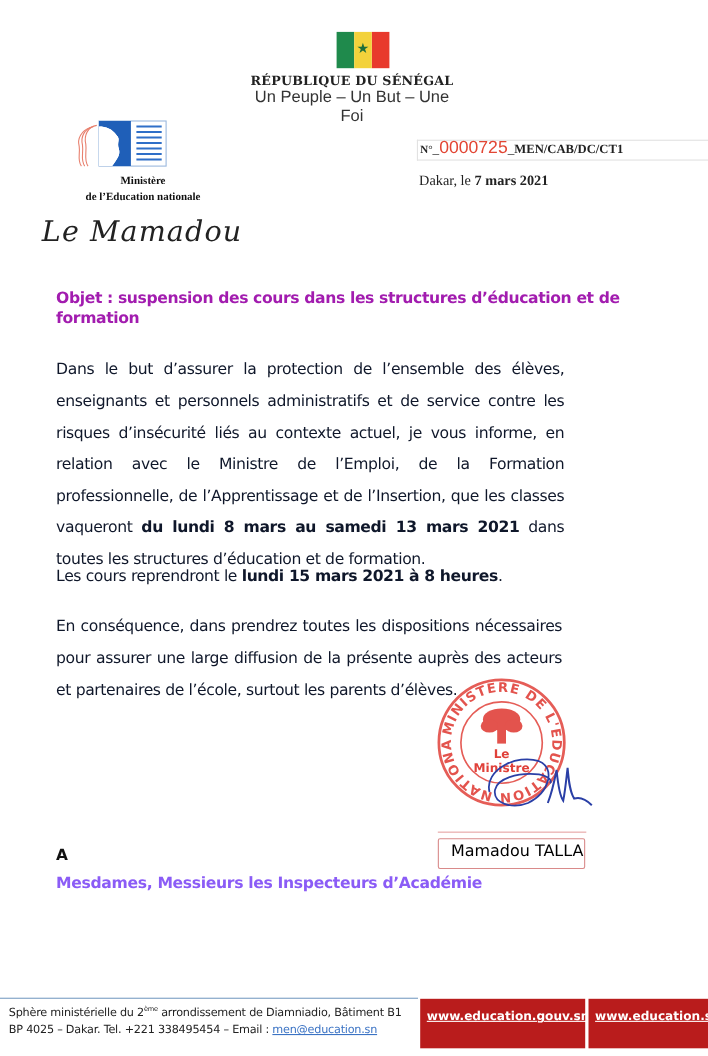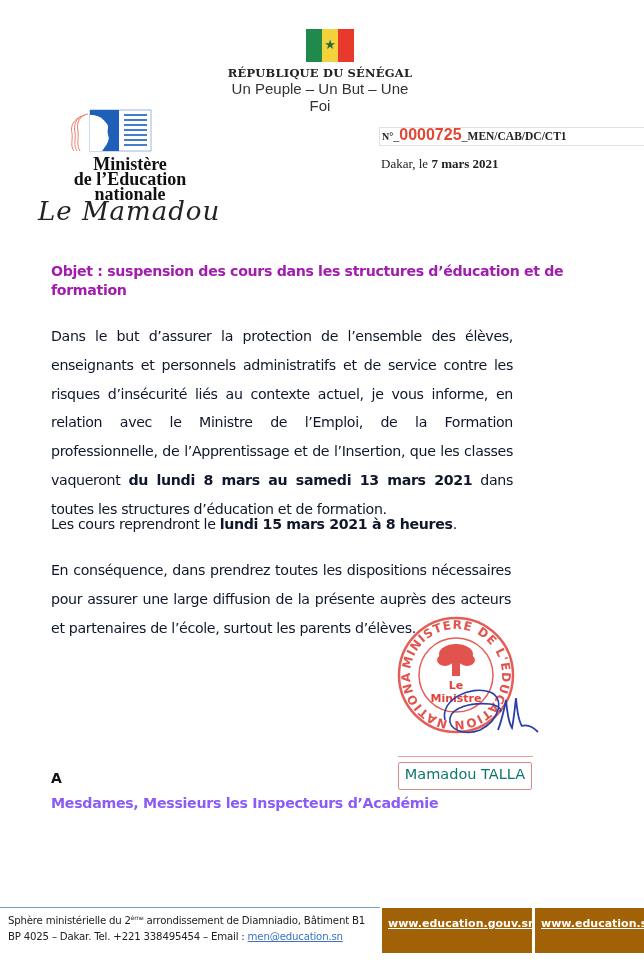--- a/index.html
+++ b/index.html
@@ -14,56 +14,56 @@
   .flag span { flex: 1; height: 100%; }
   .flag .g { background: #1f8a4c; }
   .flag .y { background: #f3d23b; position: relative; }
   .flag .r { background: #e8392c; }
   .flag .star { position: absolute; left: 0; right: 0; top: 8px; text-align: center; font-size: 13px; line-height: 16px; color: #1f6e3a; }
   .republic { left: 220px; top: 66px; width: 200px; text-align: center; font-family: "DejaVu Serif", serif; font-weight: bold; font-size: 11.5px; letter-spacing: 0.2px; color: #222; }
   .motto { left: 220px; top: 80px; width: 200px; text-align: center; font-family: "Liberation Sans", sans-serif; font-size: 15px; color: #333; }
 
   
   .logo { left: 66px; top: 109px; width: 86px; height: 43px; }
-  .ministry { left: 40px; top: 157px; width: 180px; text-align: center; font-family: "Liberation Serif", serif; font-weight: bold; font-size: 18px; line-height: 15px; color: #111; }
+  .ministry { left: 40px; top: 157px; width: 180px; text-align: center; font-family: "Liberation Serif", serif; font-weight: bold; font-size: 10px; line-height: 15px; color: #111; }
   .le-ministre { left: 38px; top: 196px; font-family: "DejaVu Serif", serif; font-style: italic; font-size: 26px; letter-spacing: 1px; color: #222; }
 
   
   .refbox { left: 379px; top: 127px; width: 265px; height: 17px; border: 1px solid #e2e2e2; border-right: none; background: #fff; }
   .ref { left: 382px; top: 126px; font-family: "Liberation Serif", serif; font-size: 12px; white-space: nowrap; color: #222; }
   .ref .no { font-weight: bold; font-size: 10px; }
-  .ref .num { font-family: "Liberation Sans", sans-serif; font-weight: bold; font-size: 16px; color: #e24634; }
+  .ref .num { font-family: "Liberation Sans", sans-serif; font-weight: normal; font-size: 16px; color: #e24634; }
   .ref .code { font-weight: bold; font-size: 11.5px; margin-top: 45px; }
   .date { left: 381px; top: 156px; font-family: "Liberation Serif", serif; font-size: 13px; color: #222; white-space: nowrap; }
   .date b { font-weight: bold; }
 
   
   .objet { left: 51px; top: 262px; width: 540px; font-family: "DejaVu Sans", sans-serif; font-weight: bold; font-size: 14.2px; line-height: 19px; color: #a21caf; letter-spacing: -0.35px; }
   .para { left: 51px; width: 460px; font-family: "DejaVu Sans", sans-serif; font-size: 14.2px; line-height: 28.8px; color: #0f172a; text-align: justify; letter-spacing: -0.35px; }
   .p1 { top: 322px; width: 462px; }
   .p2 { top: 510px; }
   .p3 { top: 556px; width: 460px; }
   .para b { font-weight: bold; }
 
   
   .stamp { left: 397px; top: 612px; width: 118px; height: 126px; }
   .signature { left: 440px; top: 680px; width: 110px; height: 60px; }
   .redline { left: 398px; top: 756px; width: 135px; height: 1px; background: #e6a3a3; }
   .namebox { left: 398px; top: 762px; width: 132px; height: 26px; border: 1.5px solid #d98a8a; border-radius: 2px; }
-  .name { left: 398px; top: 766px; width: 134px; text-align: center; font-family: "DejaVu Sans", sans-serif; font-size: 14.5px; color: #0f766e; }
+  .name { left: 398px; top: 766px; width: 134px; font-family: "DejaVu Sans", sans-serif; font-size: 14.5px; color: #000000; padding-left: 12px; }
 
   .a-label { left: 51px; top: 770px; font-weight: bold; font-size: 14px; color: #111; }
   .addressee { left: 51px; top: 795px; font-weight: bold; font-size: 14.2px; color: #8b5cf6; letter-spacing: -0.3px; white-space: nowrap; }
 
   
   .footer-line { left: 0; top: 907px; width: 380px; height: 1px; background: #7b9ec4; }
   .footer-addr { left: 8px; top: 910px; font-family: "DejaVu Sans", sans-serif; font-size: 10.2px; line-height: 16px; color: #222; letter-spacing: -0.2px; white-space: nowrap; }
   .footer-addr sup { font-size: 6px; }
   .footer-addr a { color: #3b73c4; text-decoration: underline; }
-  .webbox { top: 908px; height: 45px; background: #a16207; }
+  .webbox { top: 908px; height: 45px; background: #b91c1c; }
   .web1 { left: 382px; width: 150px; }
   .web2 { left: 535px; width: 115px; }
   .weblink { color: #ffffff; font-family: "DejaVu Sans", sans-serif; font-weight: bold; font-size: 11px; text-decoration: underline; position: absolute; top: 9px; white-space: nowrap; }
   .web1 .weblink { left: 6px; }
   .web2 .weblink { left: 6px; }
 </style>
 </head>
 <body>
 
 <div class="abs flag">

